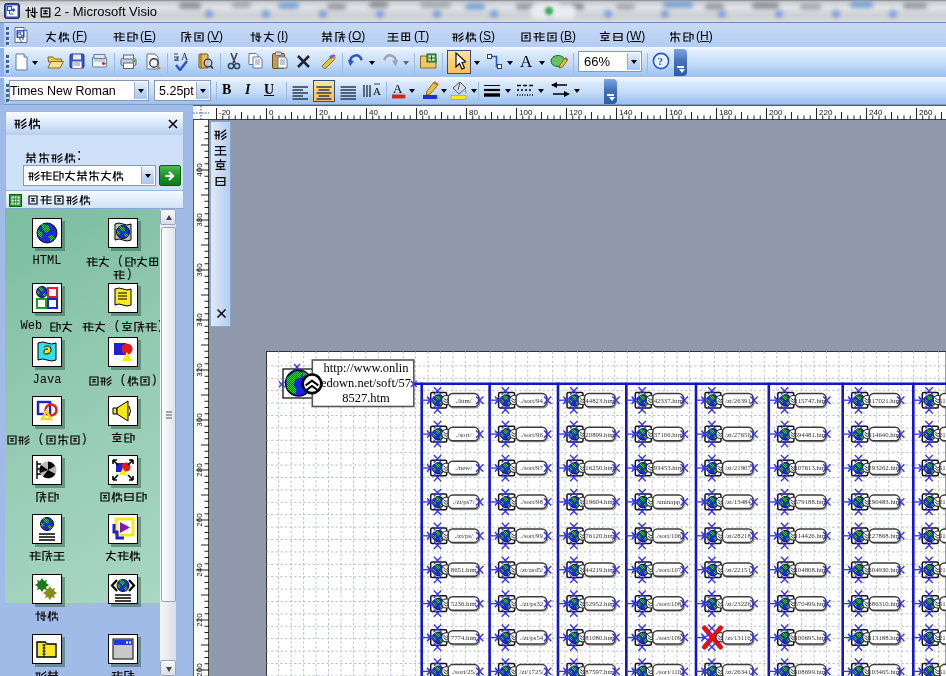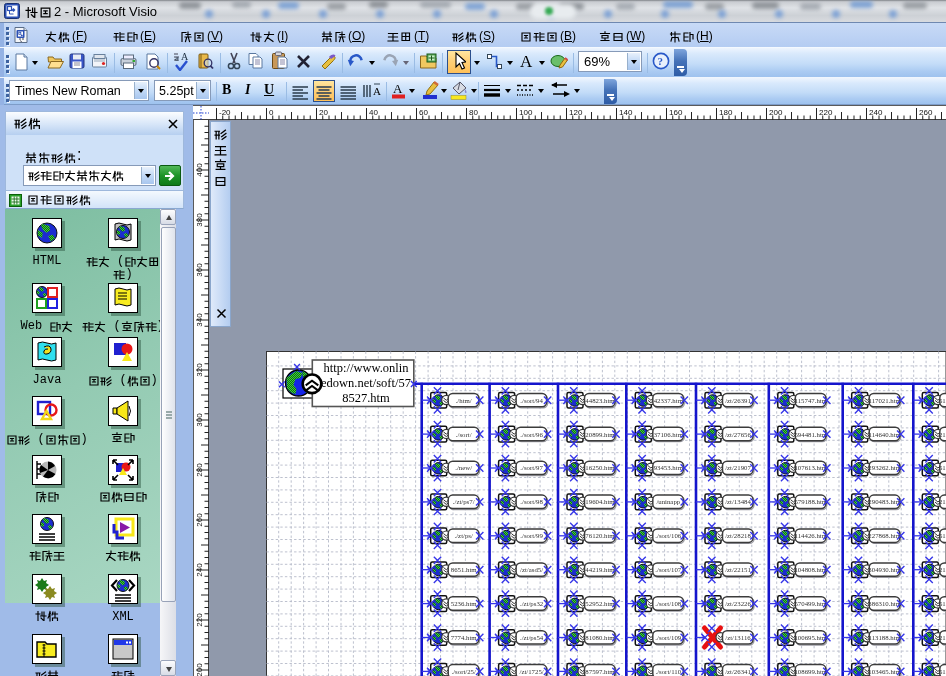--- a/index.html
+++ b/index.html
@@ -459,36 +459,36 @@
       <text x="2" y="15" font-size="17" font-family="Liberation Serif" fill="#000">A</text>
     </svg>
     <div class="dd" style="left:539px;top:61px"></div>
     <svg class="abs" style="left:549px;top:52px" width="20" height="18" viewBox="0 0 20 18">
       <path d="M2,9 a7,5.5 0 1 0 14,0 a7,5.5 0 1 0 -14,0" fill="#6abf6a" stroke="#1a6a1a"></path>
       <path d="M11,13 l5,-7 2.5,2 -5,7 -3.5,1 z" fill="#e8c040" stroke="#906810"></path>
       <path d="M16,6 l2.5,2" stroke="#d04a4a" stroke-width="2"></path>
     </svg>
     <div class="sep1" style="left:573px"></div>
     <div class="combo" style="left:578px;top:51px;width:64px;height:21px">
-      <span style="margin-left:5px;font-size:13px">69%</span>
+      <span style="margin-left:5px;font-size:13px">66%</span>
       <div class="combobtn">
         <div class="dd" style="position:static"></div>
       </div>
     </div>
     <div class="sep1" style="left:647px"></div>
     <svg class="abs" style="left:652px;top:52px" width="18" height="18" viewBox="0 0 18 18">
       <circle cx="9" cy="9" r="7.6" fill="#e8f0fc" stroke="#2858c8" stroke-width="1.6"></circle>
       <text x="5.5" y="13" font-size="11" font-weight="bold" font-family="Liberation Serif" fill="#2858c8">?</text>
     </svg>
     <div class="abs" style="left:674px;top:49px;width:13px;height:27px;background:linear-gradient(180deg,#7fa5dc,#4472b8 45%,#2e5ca6);border-radius:0 4px 4px 0">
       <div class="abs" style="left:3px;top:17px;width:7px;height:1.6px;background:#fff"></div>
       <div class="abs" style="left:4.5px;top:20px;width:0;height:0;border-left:3.5px solid transparent;border-right:3.5px solid transparent;border-top:4px solid #fff"></div>
     </div>
     <div class="combo" style="left:9px;top:80px;width:140px;height:21px">
-      <span style="margin-left:5px;font-size:12.5px">Times New Roman</span>
+      <span style="font-size:12.5px">Times New Roman</span>
       <div class="combobtn">
         <div class="dd" style="position:static"></div>
       </div>
     </div>
     <div class="combo" style="left:154px;top:80px;width:57px;height:21px">
       <span style="margin-left:4px;font-size:12.5px">5.25pt</span>
       <div class="combobtn">
         <div class="dd" style="position:static"></div>
       </div>
     </div>
@@ -914,23 +914,20 @@
         <div class="abs" style="left:103px;top:365px;width:30px;height:30px;background:#fff;border:1.4px solid #000;box-shadow:3px 3px 0 rgba(40,80,60,.45)">
           <svg class="abs" style="left:1px;top:1px" width="26" height="26" viewBox="0 0 26 26">
             <path d="M7,4 L2,9.5 L7,15" fill="none" stroke="#000" stroke-width="2.2"></path>
             <path d="M19,4 L24,9.5 L19,15" fill="none" stroke="#000" stroke-width="2.2"></path>
             <circle cx="13" cy="9.5" r="6" fill="#1c2cd0" stroke="#000" stroke-width="0.9"></circle>
             <path d="M7.4799999999999995,7.7 l3.0,1.6800000000000002 -0.48,3.0 -2.52,-1.2000000000000002 z" fill="url(#dith)"></path>
             <path d="M10.3,3.9799999999999995 l4.08,1.32 0.48,2.7 -2.16,1.32 -1.98,-1.62 -1.32,-2.4000000000000004 z" fill="url(#dith)"></path>
             <path d="M13.72,11.3 l2.7600000000000002,-0.78 1.32,2.16 -2.52,1.98 z" fill="url(#dith)"></path>
             <path d="M5,19 h16 M5,22 h16 M5,25 h16" stroke="#000" stroke-width="1.6"></path>
           </svg>
-        </div>
-        <div class="abs hzrow" style="left:0;top:401px;width:236px;justify-content:center;font-size:12px;font-family:'Liberation Mono',monospace">
-          <span>XML</span>
         </div>
         <div class="abs" style="left:27px;top:425px;width:30px;height:30px;background:#fff;border:1.4px solid #000;box-shadow:3px 3px 0 rgba(40,80,60,.45)">
           <svg class="abs" style="left:1px;top:1px" width="26" height="26" viewBox="0 0 26 26">
             <path d="M3,6 h8 l2,2 h9 v13 h-19 z" fill="#f8ec20" stroke="#000" stroke-width="1.4"></path>
             <path d="M10,8 v13 M8.5,9 h3 M8.5,12 h3 M8.5,15 h3 M8.5,18 h3" stroke="#000"></path>
           </svg>
         </div>
         <div class="abs hzrow" style="left:0;top:461px;width:84px;justify-content:center;font-size:12px;font-family:'Liberation Mono',monospace">
           <svg width="12" height="12" viewBox="0 0 12 12" style="margin-right:0px">
             <use href="#g5b58" style="stroke:#000;stroke-width:1.15"></use>

